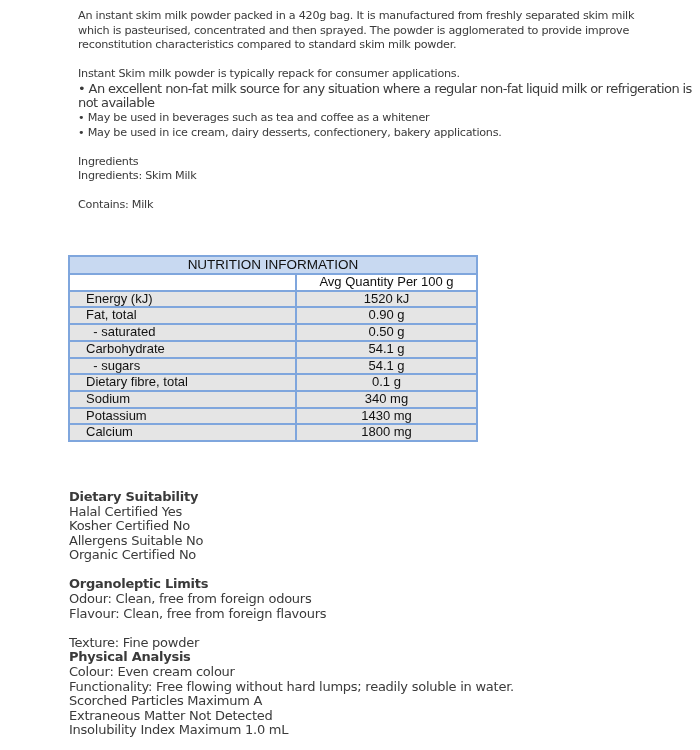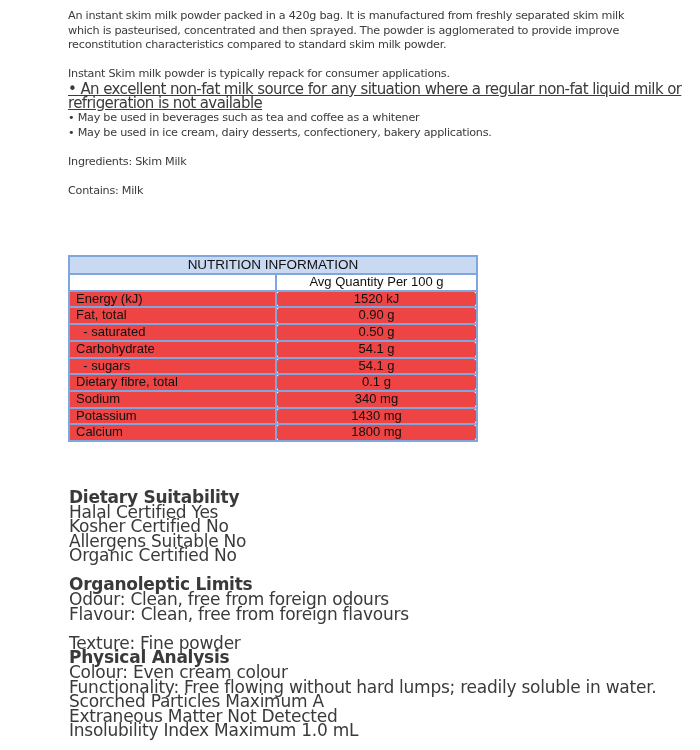--- a/index.html
+++ b/index.html
@@ -10,71 +10,71 @@
     body {
       width: 700px;
       height: 750px;
       position: relative;
       overflow: hidden;
       font-family: "DejaVu Sans", sans-serif;
       color: #3a3a3a;
     }
     .doc {
       position: absolute;
-      left: 68px;
+      left: 78px;
       top: 9px;
       width: 620px;
       font-size: 11.2px;
       line-height: 14.6px;
       letter-spacing: -0.25px;
     }
     .para { margin: 0; }
     .gap { height: 14.5px; }
     .bullet-list { margin: 0; padding: 0; list-style: none; }
     .bullet-list li { margin: 0; padding: 0; }
-    .bullet-list li.tight { letter-spacing: -0.6px; font-size: 15px; text-decoration: underline; }
+    .bullet-list li.tight { letter-spacing: -0.6px; font-size: 13px; }
     .bold { font-weight: bold; }
 
     .table-wrap {
       position: absolute;
       left: 68px;
       top: 255px;
     }
     table.nutri {
       border-collapse: collapse;
       font-family: "Liberation Sans", sans-serif;
       font-size: 13px;
       color: #111;
       width: 410px;
     }
     table.nutri td {
       border: 2px solid #7fa6dd;
-      padding: 0 6px;
+      padding: 0 16px;
       height: 14.7px;
       line-height: 14.7px;
       white-space: pre;
     }
     table.nutri td.label { width: 193px; }
-    table.nutri td.val { text-align: center; border-radius: 6px; }
+    table.nutri td.val { text-align: center; }
     table.nutri tr.title td {
       background: #c8d9f1;
       text-align: center;
       font-size: 13.5px;
       height: 16px;
       line-height: 16px;
     }
     table.nutri tr.header td { background: #ffffff; }
-    table.nutri tr.row td { background: #ef4444; }
+    table.nutri tr.row td { background: #e5e5e5; }
 
     .lower {
       position: absolute;
       left: 69px;
       top: 490px;
       width: 620px;
-      font-size: 17px;
+      font-size: 13px;
       line-height: 14.6px;
       letter-spacing: -0.25px;
     }
   </style>
 </head>
 <body>
 
 <div class="doc">
   <p class="para">
     <span>An instant skim milk powder packed in a 420g bag.  It is manufactured from freshly separated skim milk</span><br>
@@ -82,20 +82,21 @@
     <span>reconstitution characteristics compared to standard skim milk powder.</span>
   </p>
   <div class="gap"></div>
   <p class="para">Instant Skim milk powder is typically repack for consumer applications.</p>
   <ul class="bullet-list">
     <li class="tight">• An excellent non-fat milk source for any situation where a regular non-fat liquid milk or refrigeration is not available</li>
     <li>• May be used in beverages such as tea and coffee as  a whitener</li>
     <li>• May be used in ice cream, dairy desserts, confectionery, bakery applications.</li>
   </ul>
   <div class="gap"></div>
+  <p class="para">Ingredients</p>
   <p class="para">Ingredients: Skim Milk</p>
   <div class="gap"></div>
   <p class="para">Contains: Milk</p>
 </div>
 
 <div class="table-wrap">
   <table class="nutri">
     <tbody>
         <tr class="title">
       <td colspan="2">NUTRITION INFORMATION</td>

